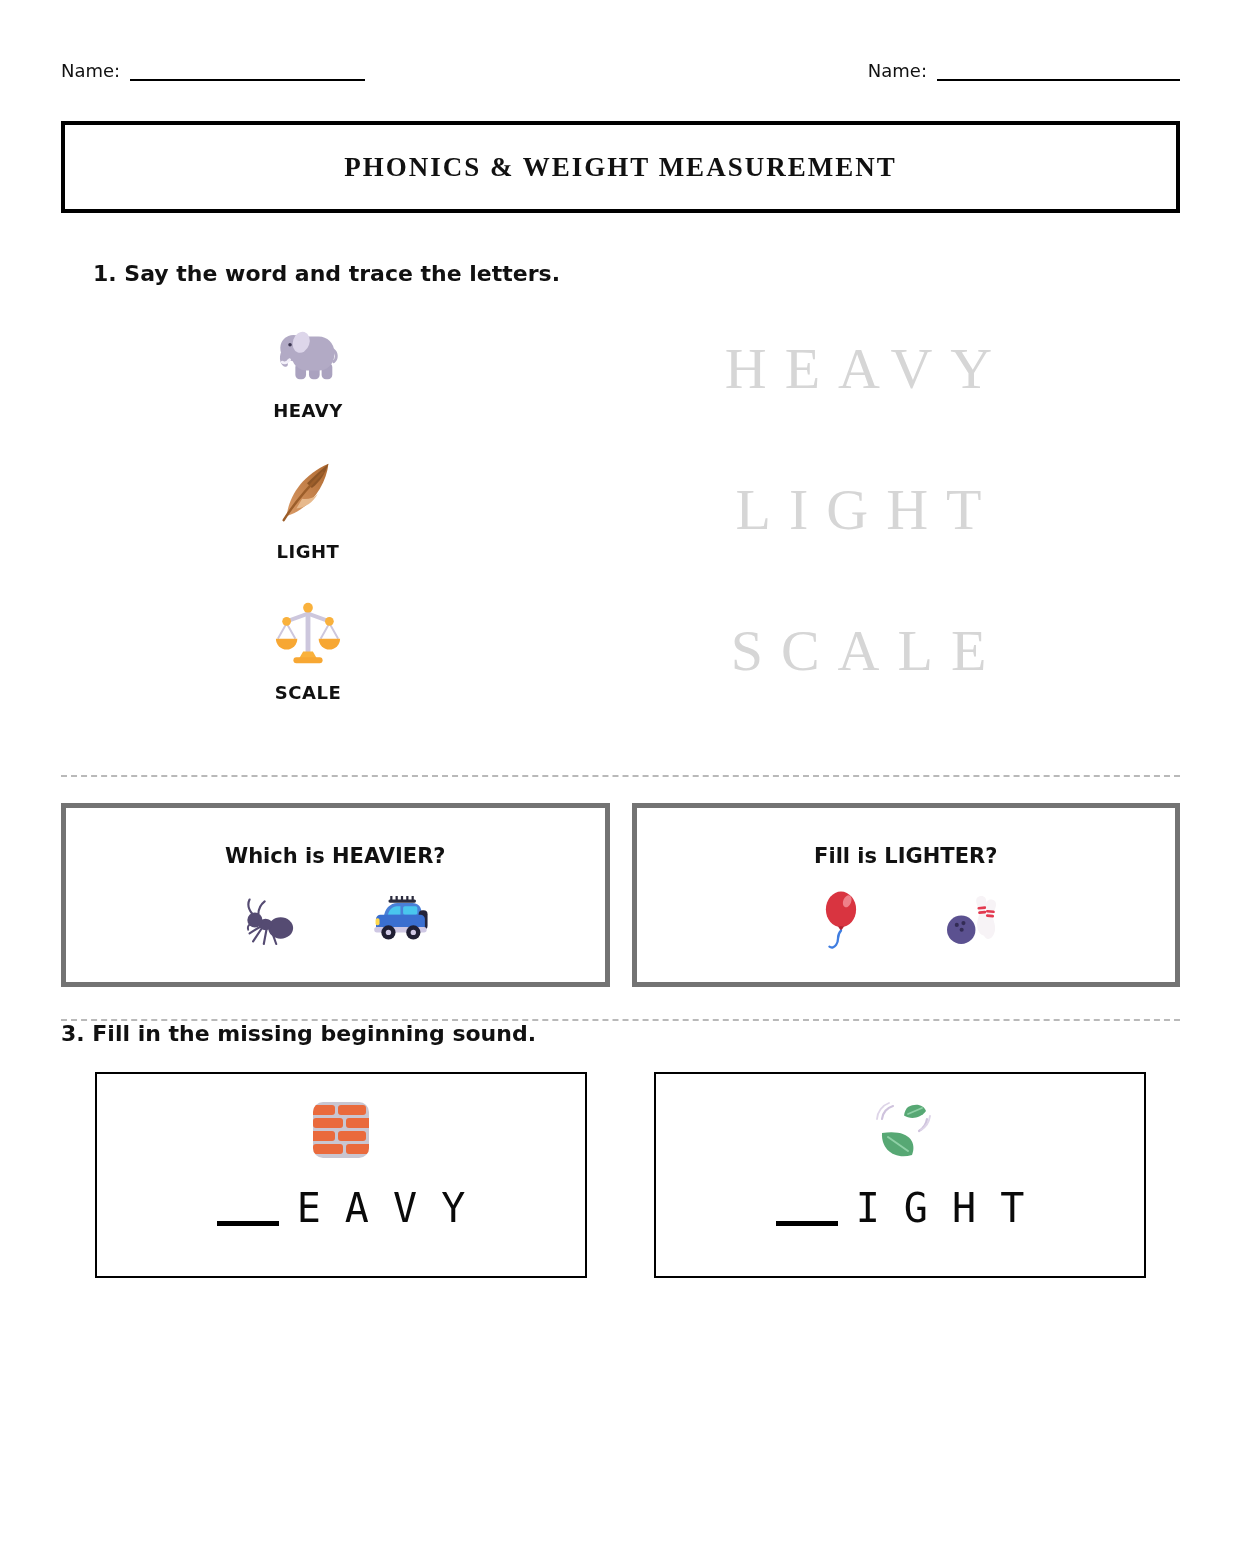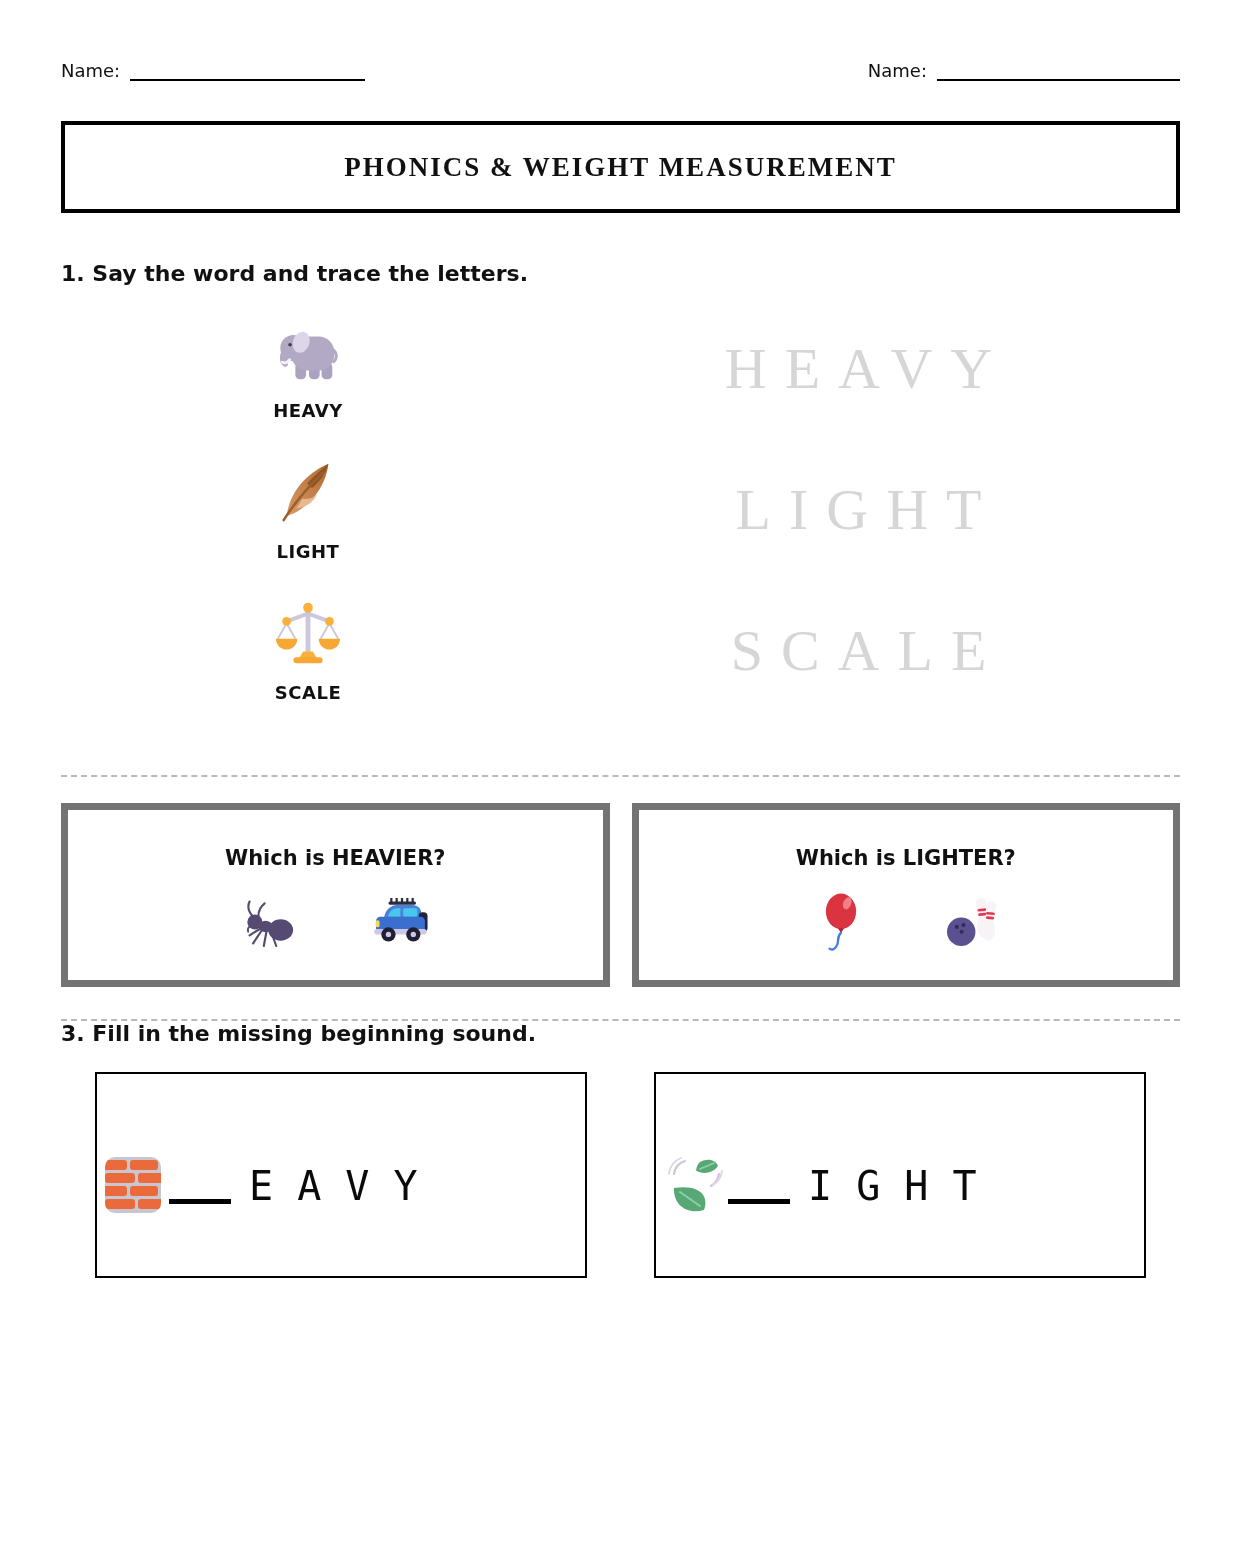--- a/index.html
+++ b/index.html
@@ -21,21 +21,21 @@
   .title-box {
     margin-top:40px; border:4px solid #000; height:92px;
     display:flex; align-items:center; justify-content:center;
   }
   .title-box h1 {
     font-family:Liberation Serif, serif;
     font-size:27px; font-weight:bold; letter-spacing:2px;
   }
 
   .sec-h { font-size:22px; font-weight:bold; }
-  .h1m { margin-top:48px; }
+  .h1m { margin-top:48px;margin-left:32px; }
   .h2m { margin-top:52px; }
   .h3m { }
 
   
   .trace-rows { margin-top:30px; }
   .trace-row { display:flex; align-items:center; margin-bottom:36px; }
   .trace-left { width:494px; display:flex; flex-direction:column; align-items:center; gap:14px; }
   .trace-label { font-size:18px; font-weight:bold; letter-spacing:0.5px; }
   .trace-right { flex:1; text-align:center; }
   .trace-word {
@@ -44,31 +44,31 @@
     white-space:nowrap;
   }
 
   .divider { border:none; border-top:2px dashed #b9b9b9; }
   .div1 { margin-top:72px; }
   .div2 { margin-top:32px; }
 
   
   .choice-row { margin-top:26px; display:flex; gap:22px; }
   .choice-box {
-    flex:1; border:7px solid #737373; height:184px;
+    flex:1; border:5px solid #737373; height:184px;
     display:flex; flex-direction:column; align-items:center;
   }
   .choice-q { margin-top:36px; font-size:21px; font-weight:bold; }
   .choice-opts { display:flex; gap:66px; margin-top:20px; }
 
   
   .fill-row { margin-top:26px; display:flex; justify-content:space-between; padding:0 34px; }
   .fill-box {
     width:492px; height:206px; border:2px solid #000;
-    display:flex; flex-direction:row; align-items:center;
+    display:flex; flex-direction:column; align-items:center;
   }
   .fill-box .icon-72 { margin-top:20px; }
   .fill-word { margin-top:22px; display:flex; align-items:flex-end; }
   .blank { width:62px; border-bottom:5px solid #000; margin-right:18px; margin-bottom:2px; }
   .fill-letters {
     font-family:"DejaVu Sans Mono", monospace;
     font-size:40px; line-height:1; color:#0a0a0a; white-space:pre;
   }
 
   
@@ -209,21 +209,21 @@
             <circle cx="23" cy="50" r="8" fill="#201f33"></circle>
               <circle cx="23" cy="50" r="3" fill="#cfc8e4"></circle>
             <circle cx="51" cy="50" r="8" fill="#201f33"></circle>
               <circle cx="51" cy="50" r="3" fill="#cfc8e4"></circle>
           </svg>
         </span>
       </div>
     </div>
 
     <div class="choice-box">
-      <div class="choice-q">Which is LIGHTER?</div>
+      <div class="choice-q">Fill is LIGHTER?</div>
       <div class="choice-opts">
         <span class="icon icon-64">
           <svg viewBox="0 0 72 72">
             <ellipse cx="36" cy="24" rx="17" ry="20" fill="#d93440"></ellipse>
             <ellipse cx="43" cy="15" rx="4.5" ry="7" fill="#ef8089" transform="rotate(22 43 15)"></ellipse>
             <path d="M32.5 43 L39.5 43 L36 48.5 Z" fill="#b3222e"></path>
             <path d="M36 48 C30 54 35 58 30.5 64 C28.5 66.8 25.5 67.8 23 66" stroke="#3f7de0" stroke-width="2.6" fill="none" stroke-linecap="round"></path>
           </svg>
         </span>
         <span class="icon icon-64">

